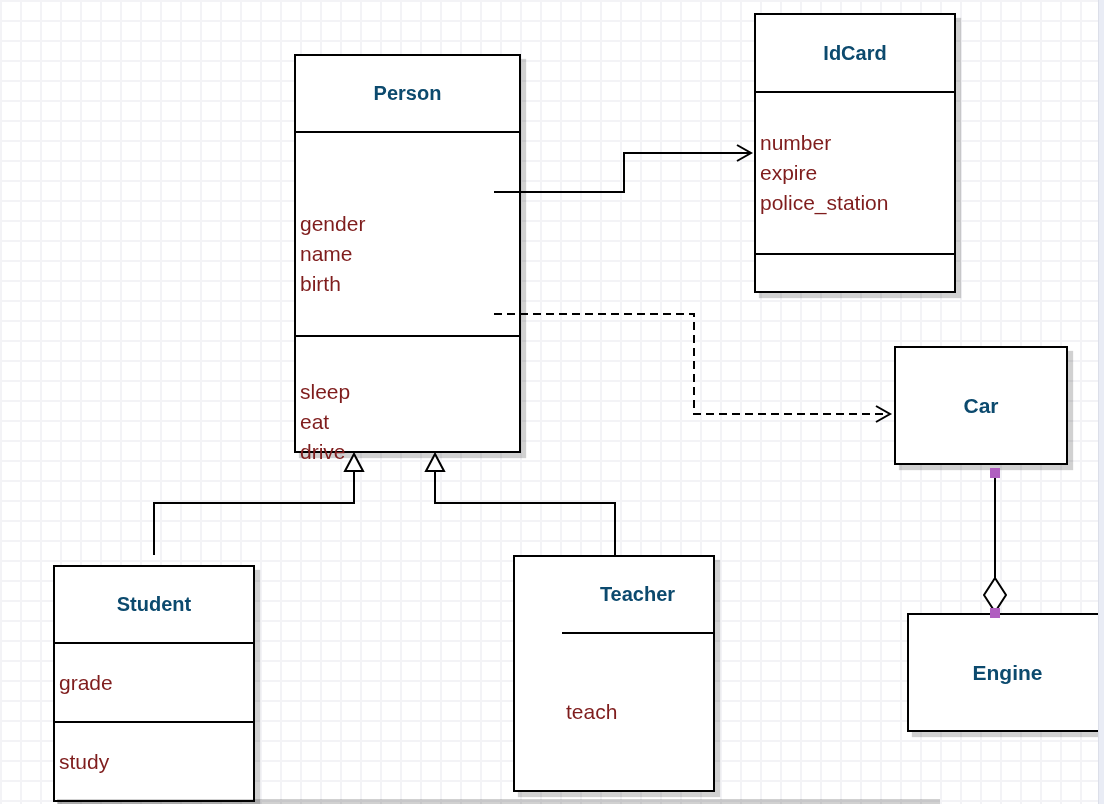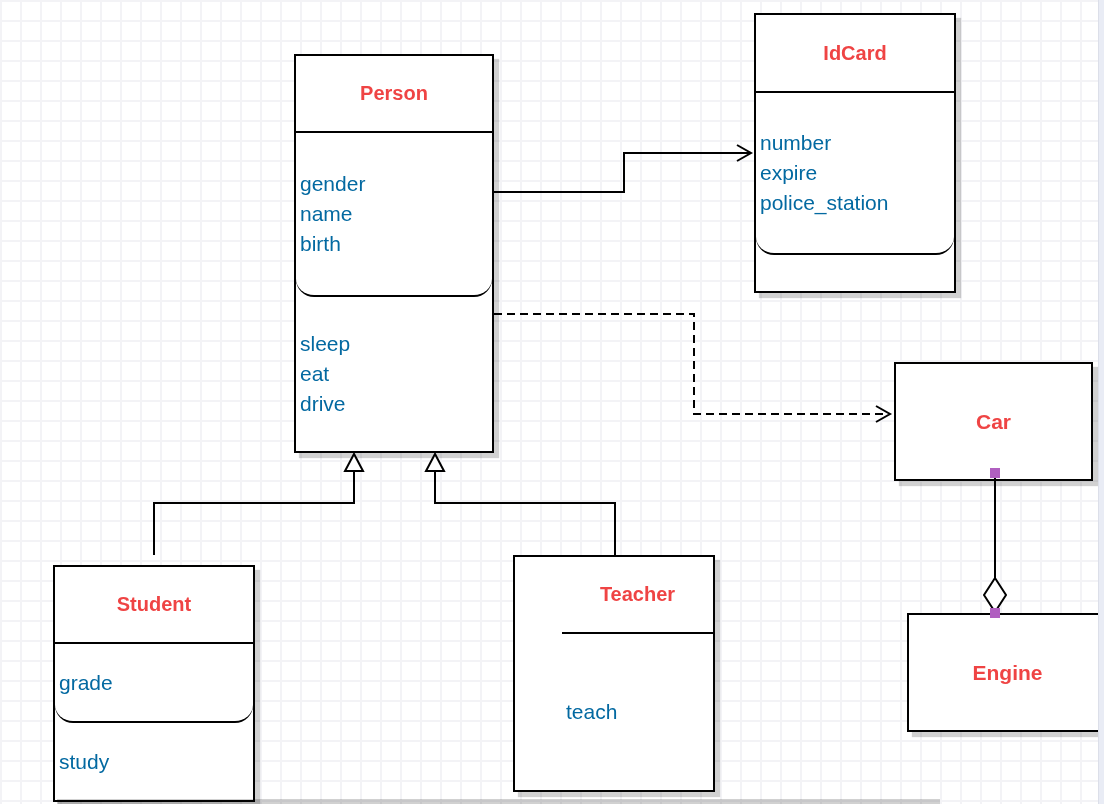--- a/index.html
+++ b/index.html
@@ -16,28 +16,28 @@
   }
 
   
   .uml-class {
     position:absolute; background:#ffffff; border:2px solid #000;
     box-shadow:5px 5px 1px rgba(0,0,0,0.18);
     display:flex; flex-direction:column;
   }
   .uml-title {
     display:flex; align-items:center; justify-content:center;
-    font-weight:bold; font-size:20px; color:#ef4444;
+    font-weight:bold; font-size:20px; color:#0c4a6e;
     border-bottom:2px solid #000; flex:0 0 auto;
   }
   .uml-title.solo { border-bottom:none; flex:1 1 auto; font-size:21px; }
   .uml-section {
     display:flex; flex-direction:column; justify-content:center;
-    font-size:21px; line-height:30px; color:#0369a1;
-    padding-left:4px; flex:0 0 auto;border-radius:18px;
+    font-size:21px; line-height:30px; color:#7f1d1d;
+    padding-left:4px; flex:0 0 auto;
   }
   .uml-section.divided { border-bottom:2px solid #000; }
   .uml-section.grow { flex:1 1 auto; }
 
   
   svg.edges { position:absolute; left:0; top:0; width:1104px; height:804px; }
   .edge     { fill:none; stroke:#000; stroke-width:2; }
   .dashed   { stroke-dasharray:8 5; }
   .openhead { fill:none; stroke:#000; stroke-width:2; stroke-linejoin:miter; }
   .hollow   { fill:#ffffff; stroke:#000; stroke-width:2; }
@@ -50,21 +50,21 @@
   .bottom-shadow {
     position:absolute; left:57px; top:799px; width:883px; height:5px;
     background:rgba(0,0,0,0.18);
   }
 </style>
 </head>
 <body>
 
 <div class="canvas">
 
-  <div class="uml-class" style="left:294px;top:54px;width:200px;height:399px;">
+  <div class="uml-class" style="left:294px;top:54px;width:227px;height:399px;gap:40px;">
     <div class="uml-title" style="height:77px">Person</div>
     <div class="uml-section divided" style="height:164px">
       <div>gender</div>
       <div>name</div>
       <div>birth</div>
     </div>
     <div class="uml-section grow">
       <div>sleep</div>
       <div>eat</div>
       <div>drive</div>
@@ -74,21 +74,21 @@
   <div class="uml-class" style="left:754px;top:13px;width:202px;height:280px;">
     <div class="uml-title" style="height:78px">IdCard</div>
     <div class="uml-section divided" style="height:162px">
       <div>number</div>
       <div>expire</div>
       <div>police_station</div>
     </div>
     <div class="uml-section grow"></div>
   </div>
 
-  <div class="uml-class" style="left:894px;top:362px;width:199px;height:119px;text-align:center;">
+  <div class="uml-class" style="left:894px;top:346px;width:174px;height:119px;text-align:center;">
     <div class="uml-title solo">Car</div>
   </div>
 
   <div class="uml-class" style="left:894px;top:613px;width:201px;height:119px;margin-left:13px;">
     <div class="uml-title solo">Engine</div>
   </div>
 
   <div class="uml-class" style="left:53px;top:555px;width:202px;height:237px;margin-top:10px;">
     <div class="uml-title" style="height:77px">Student</div>
     <div class="uml-section divided" style="height:79px">

